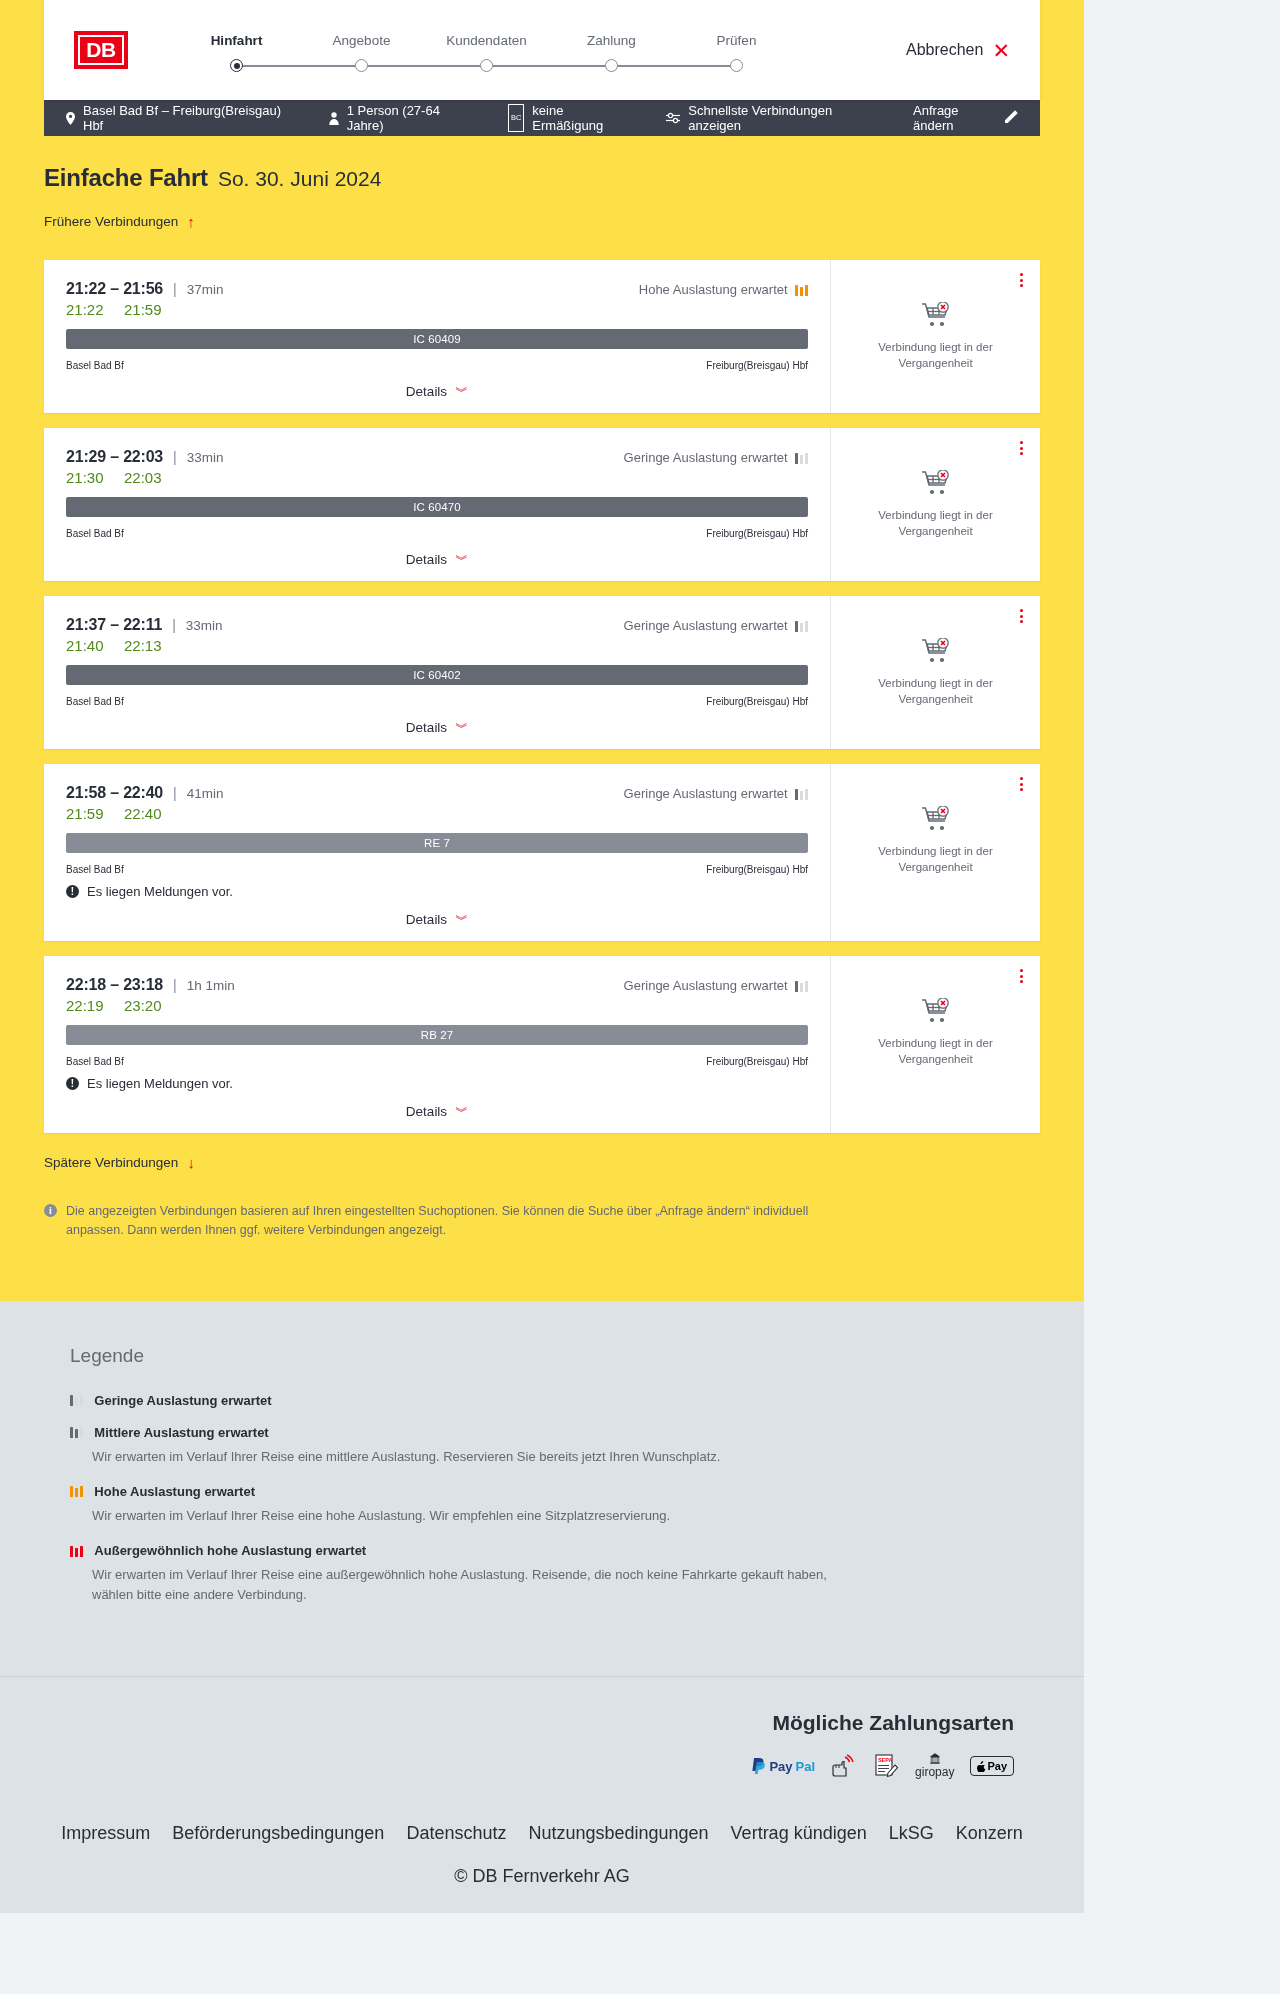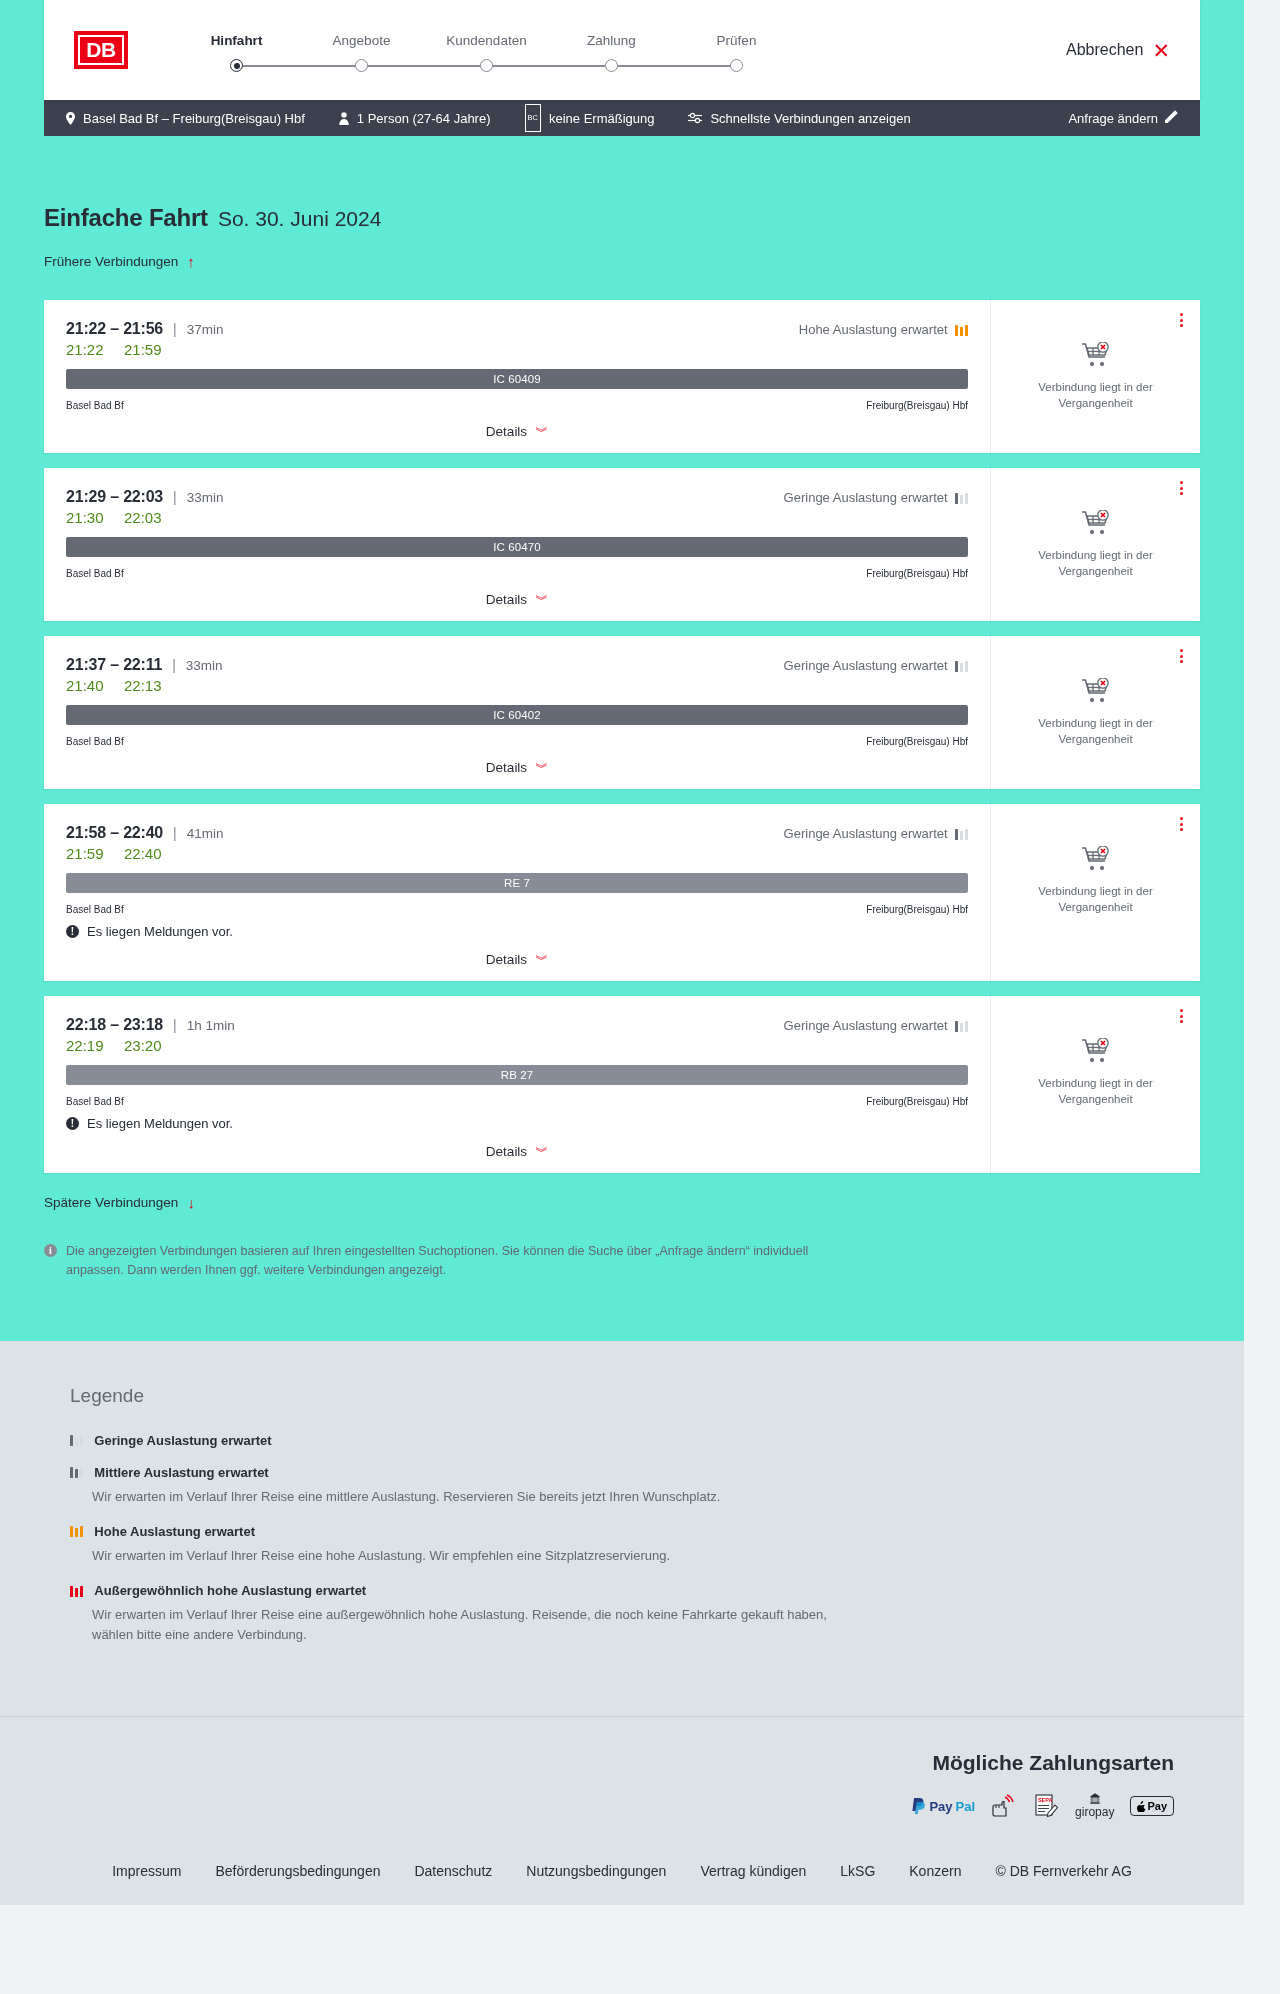--- a/index.html
+++ b/index.html
@@ -2,21 +2,21 @@
 <html><head>
 <meta charset="utf-8">
 <style>
   * { box-sizing: border-box; margin: 0; padding: 0; }
   html, body {
     width: 1280px;
     font-family: "Liberation Sans", sans-serif;
     background: #f0f3f5;
     color: #282d37;
   }
-  .page { width: 1244px; position: relative; background: #5eead4; }
+  .page { width: 1084px; position: relative; background: #fde047; }
 
   
   .header-card {
     margin: 0 44px;
     background: #fff;
     height: 100px;
     display: flex;
     align-items: center;
     padding: 0 30px;
     box-shadow: 0 1px 3px rgba(0,0,0,0.10);
@@ -106,21 +106,21 @@
     font-weight: normal;
     padding: 9px 2px;
     line-height: 1;
     letter-spacing: 0;
   }
 
   
   .main { padding: 0 44px; }
   .title-row {
     display: flex; align-items: baseline; gap: 10px;
-    padding-top: 68px;
+    padding-top: 28px;
   }
   .title-main { font-size: 24px; font-weight: bold; letter-spacing: -0.2px; }
   .title-date { font-size: 21px; color: #282d37; font-weight: normal;}
   .earlier-link, .later-link {
     display: flex; align-items: center; gap: 9px;
     font-size: 13.5px;
     color: #282d37;
     margin-top: 22px;
     cursor: pointer;
     width: fit-content;
@@ -291,23 +291,23 @@
     border-radius: 4px;
     font-size: 11px; font-weight: bold;
     padding: 3px 6px;
     display: flex; align-items: center; gap: 1px;
     color: #000;
   }
   .giro { display:flex; flex-direction: column; align-items:center; }
   .giro-label { font-size: 12px; color: #282d37; margin-top: 1px; }
 
   .footer-links {
-    display: flex; justify-content: center; gap: 34px;
+    display: flex; justify-content: center; gap: 22px;
     padding: 44px 0 26px 0;
-    font-size: 14px;
+    font-size: 18px;
     color: #282d37;
     flex-wrap: wrap;
   }
   .footer-links span { cursor: pointer; }
   .footer-links span.copy { cursor: default; }
 </style>
 </head>
 <body>
 
 <div class="page">

